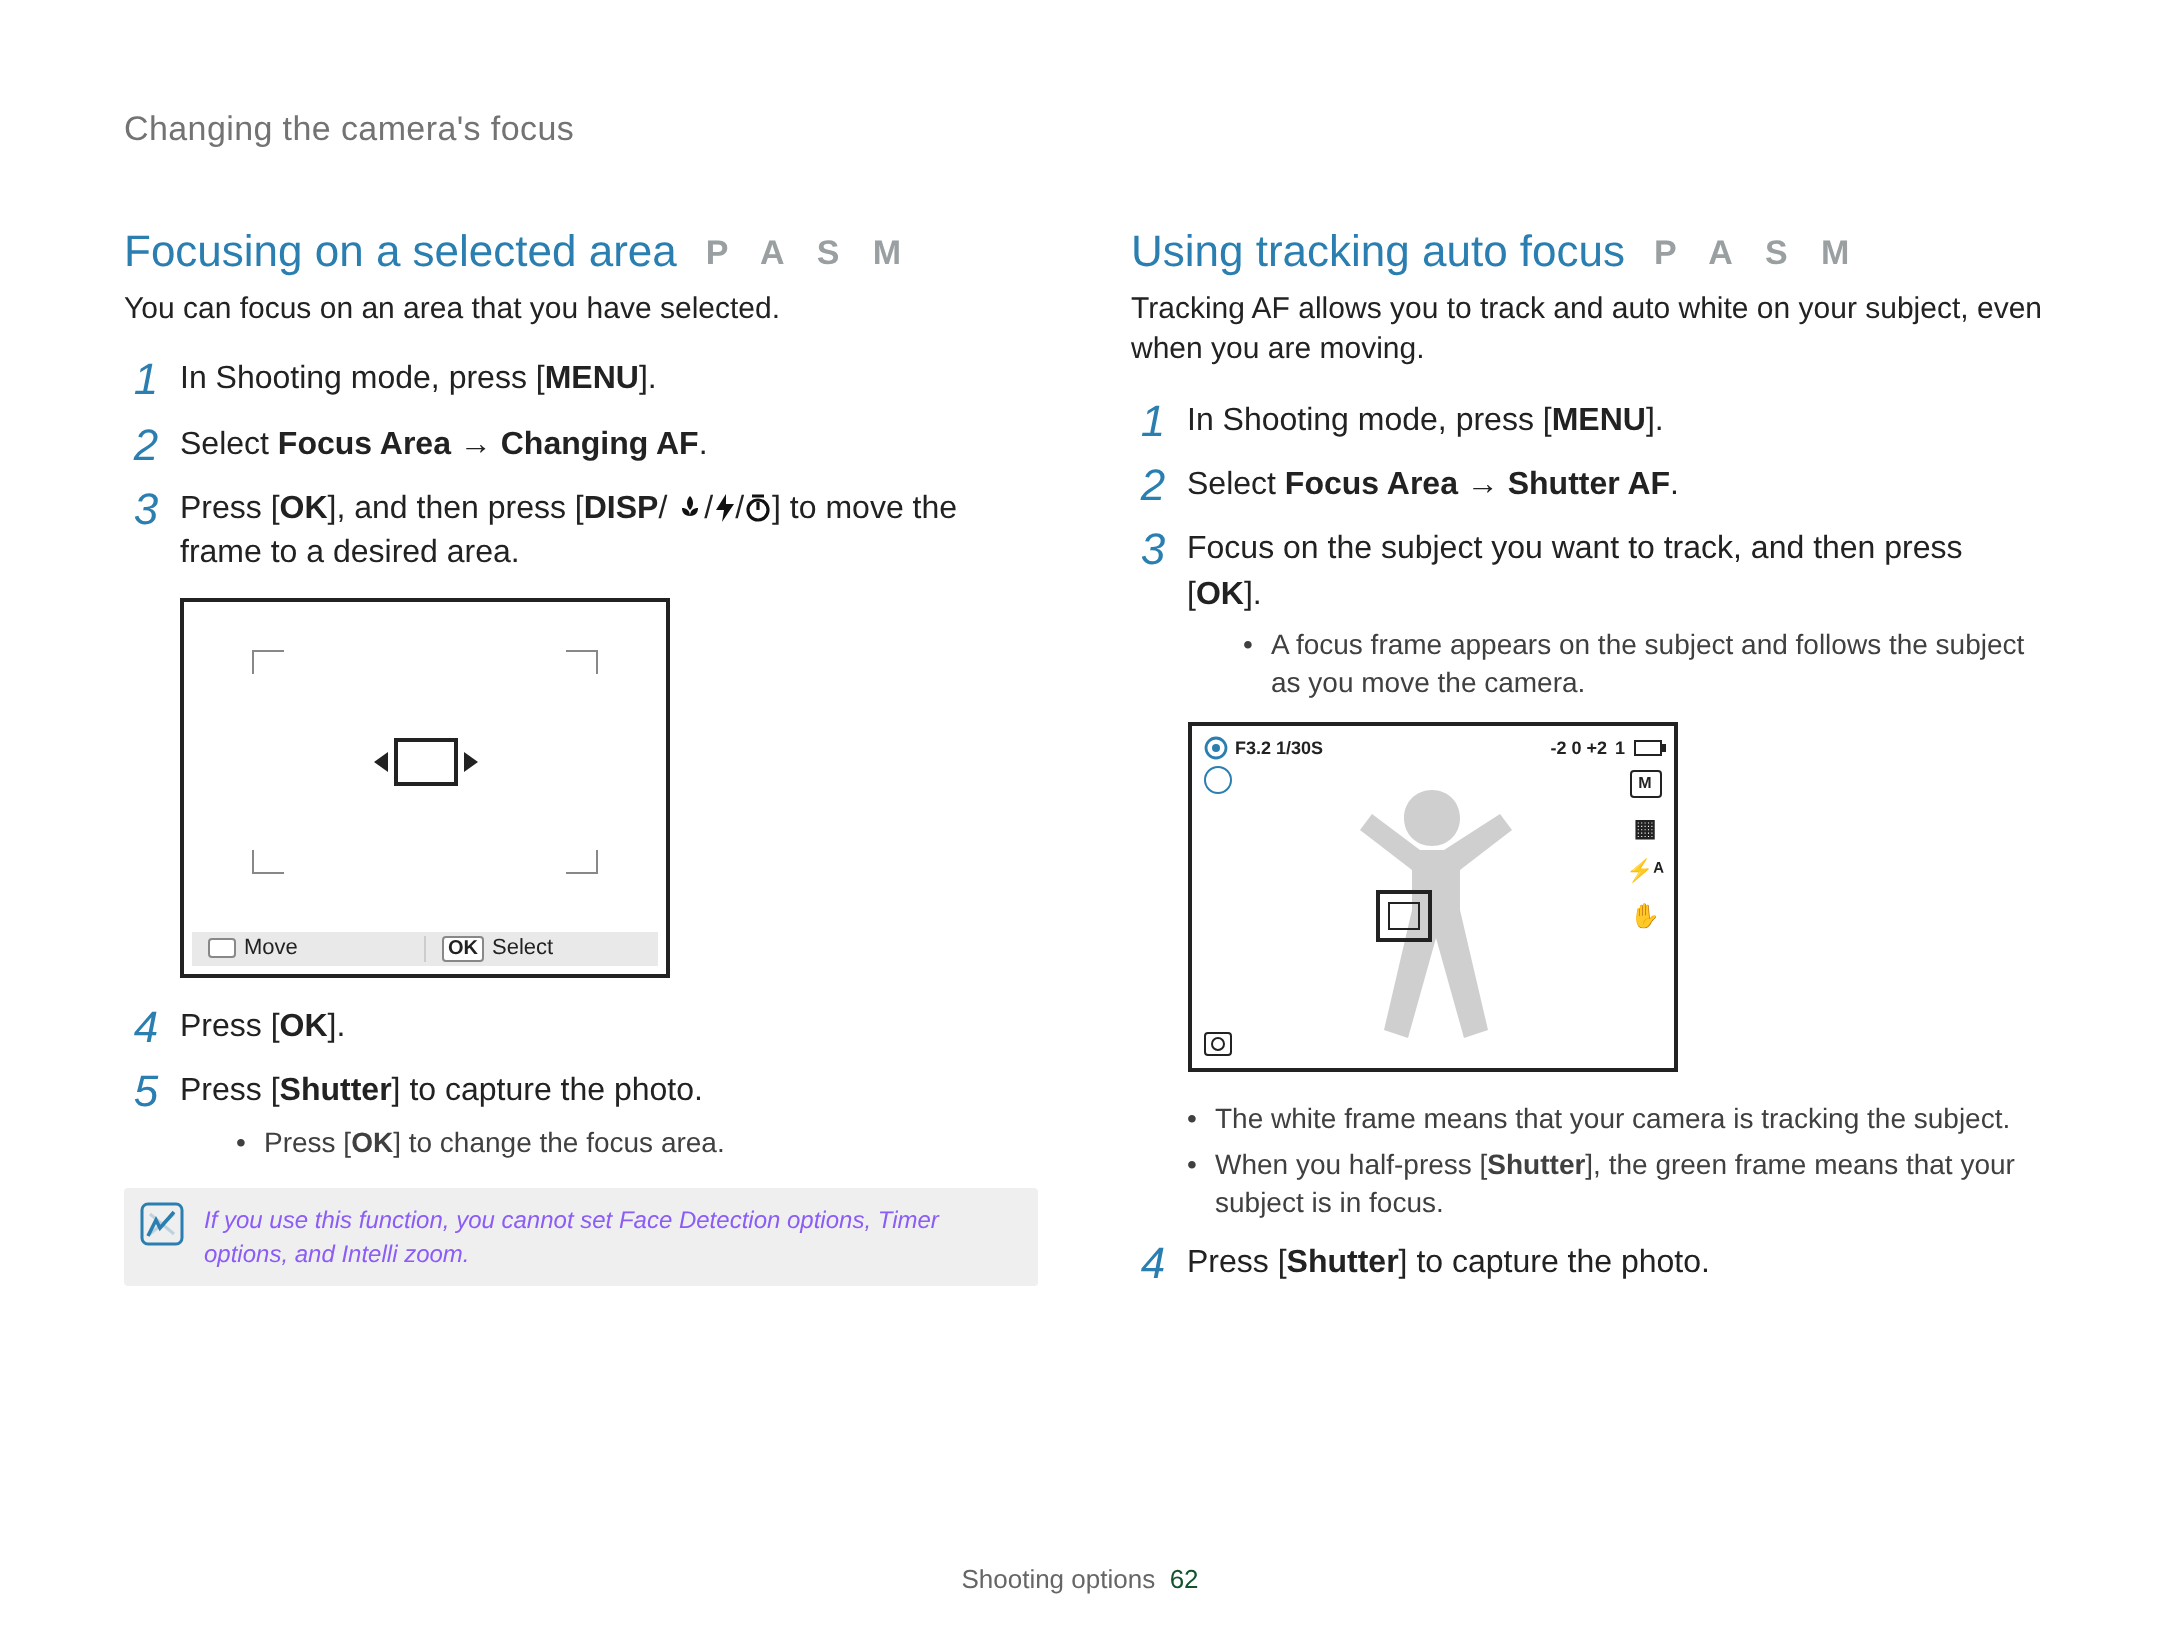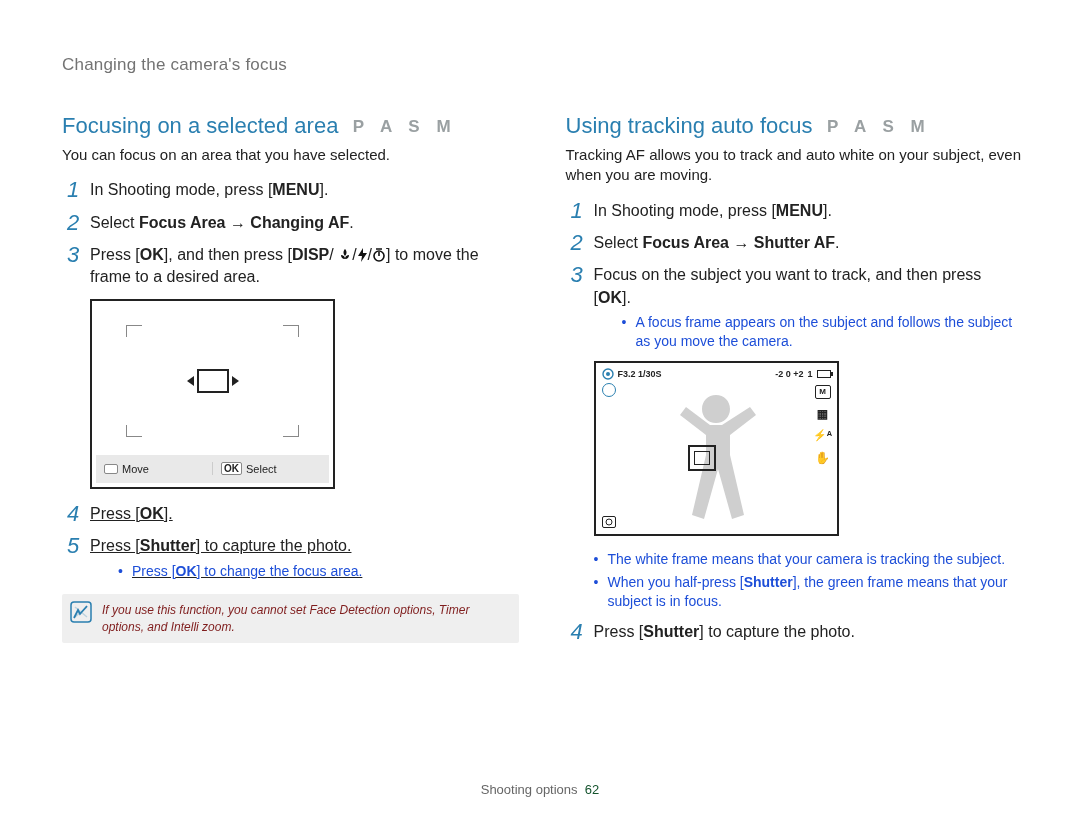--- a/index.html
+++ b/index.html
@@ -66,42 +66,42 @@
   ol.steps b { font-weight: 700; }
   ul.sub {
     list-style: none;
     padding-left: 28px;
     margin-top: 4px;
   }
   ul.sub li {
     position: relative;
     padding-left: 14px;
     font-size: 14px;
-    color: #1d4ed8;
+    color: #404040;
     line-height: 1.35;
     margin-bottom: 4px;
   }
   ul.sub li::before {
     content: "•";
     position: absolute;
     left: 0;
     top: 0;
   }
   .btn-label {
     font-weight: 800;
     font-family: Arial, Helvetica, sans-serif;
   }
   .arrow { font-family: Arial; }
   .note-box {
     margin-top: 14px;
     background: #efefef;
     border-radius: 2px;
     padding: 8px 10px 8px 40px;
     font-size: 12px;
-    color: #7f1d1d;
+    color: #8b5cf6;
     font-style: italic;
     line-height: 1.35;
     position: relative;
     min-height: 34px;
   }
   .note-box svg {
     position: absolute;
     left: 8px; top: 7px;
   }
   
@@ -127,21 +127,21 @@
     left: 50%; top: 50%;
     width: 32px; height: 24px;
     transform: translate(-50%,-50%);
     border: 2px solid #222;
   }
   .tri { position:absolute; width:0;height:0;}
   .tri.l { left:-12px; top:50%; transform:translateY(-50%); border-top:5px solid transparent; border-bottom:5px solid transparent; border-right:7px solid #222;}
   .tri.r { right:-12px; top:50%; transform:translateY(-50%); border-top:5px solid transparent; border-bottom:5px solid transparent; border-left:7px solid #222;}
   .screen1 .bar {
     position: absolute;
-    left: 4px; right: 4px; bottom: 4px; height: 28px;
+    left: 4px; right: 4px; bottom: 4px; height: 17px;
     background: #e9e9e9;
     display: flex; align-items: center;
     font-size: 11px;
     color: #222;
   }
   .screen1 .bar .cell { flex:1; display:flex; align-items:center; justify-content:flex-start; padding-left:8px; gap:4px; }
   .screen1 .bar .cell + .cell { border-left: 1px solid #ccc; }
   .dpad { width:14px; height:10px; background:#fff; border:1px solid #888; border-radius:2px; position:relative; }
   .okbox { font-weight:700; font-size:10px; border:1px solid #888; border-radius:2px; padding:0 2px; background:#fff;}
 
@@ -233,21 +233,21 @@
           <span class="dpad"></span>
           <span>Move</span>
         </div>
         <div class="cell">
           <span class="okbox">OK</span>
           <span>Select</span>
         </div>
       </div>
     </div>
 
-    <ol class="steps" start="4" style="counter-reset: step 3; text-decoration: underline;">
+    <ol class="steps" start="4" style="counter-reset: step 3;">
       <li>
         <span>Press [</span><span class="btn-label">OK</span><span>].</span>
       </li>
       <li>
         <span>Press [</span><b>Shutter</b><span>] to capture the photo.</span>
         <ul class="sub">
           <li>
             <span>Press [</span><span class="btn-label">OK</span><span>] to change the focus area.</span>
           </li>
         </ul>

